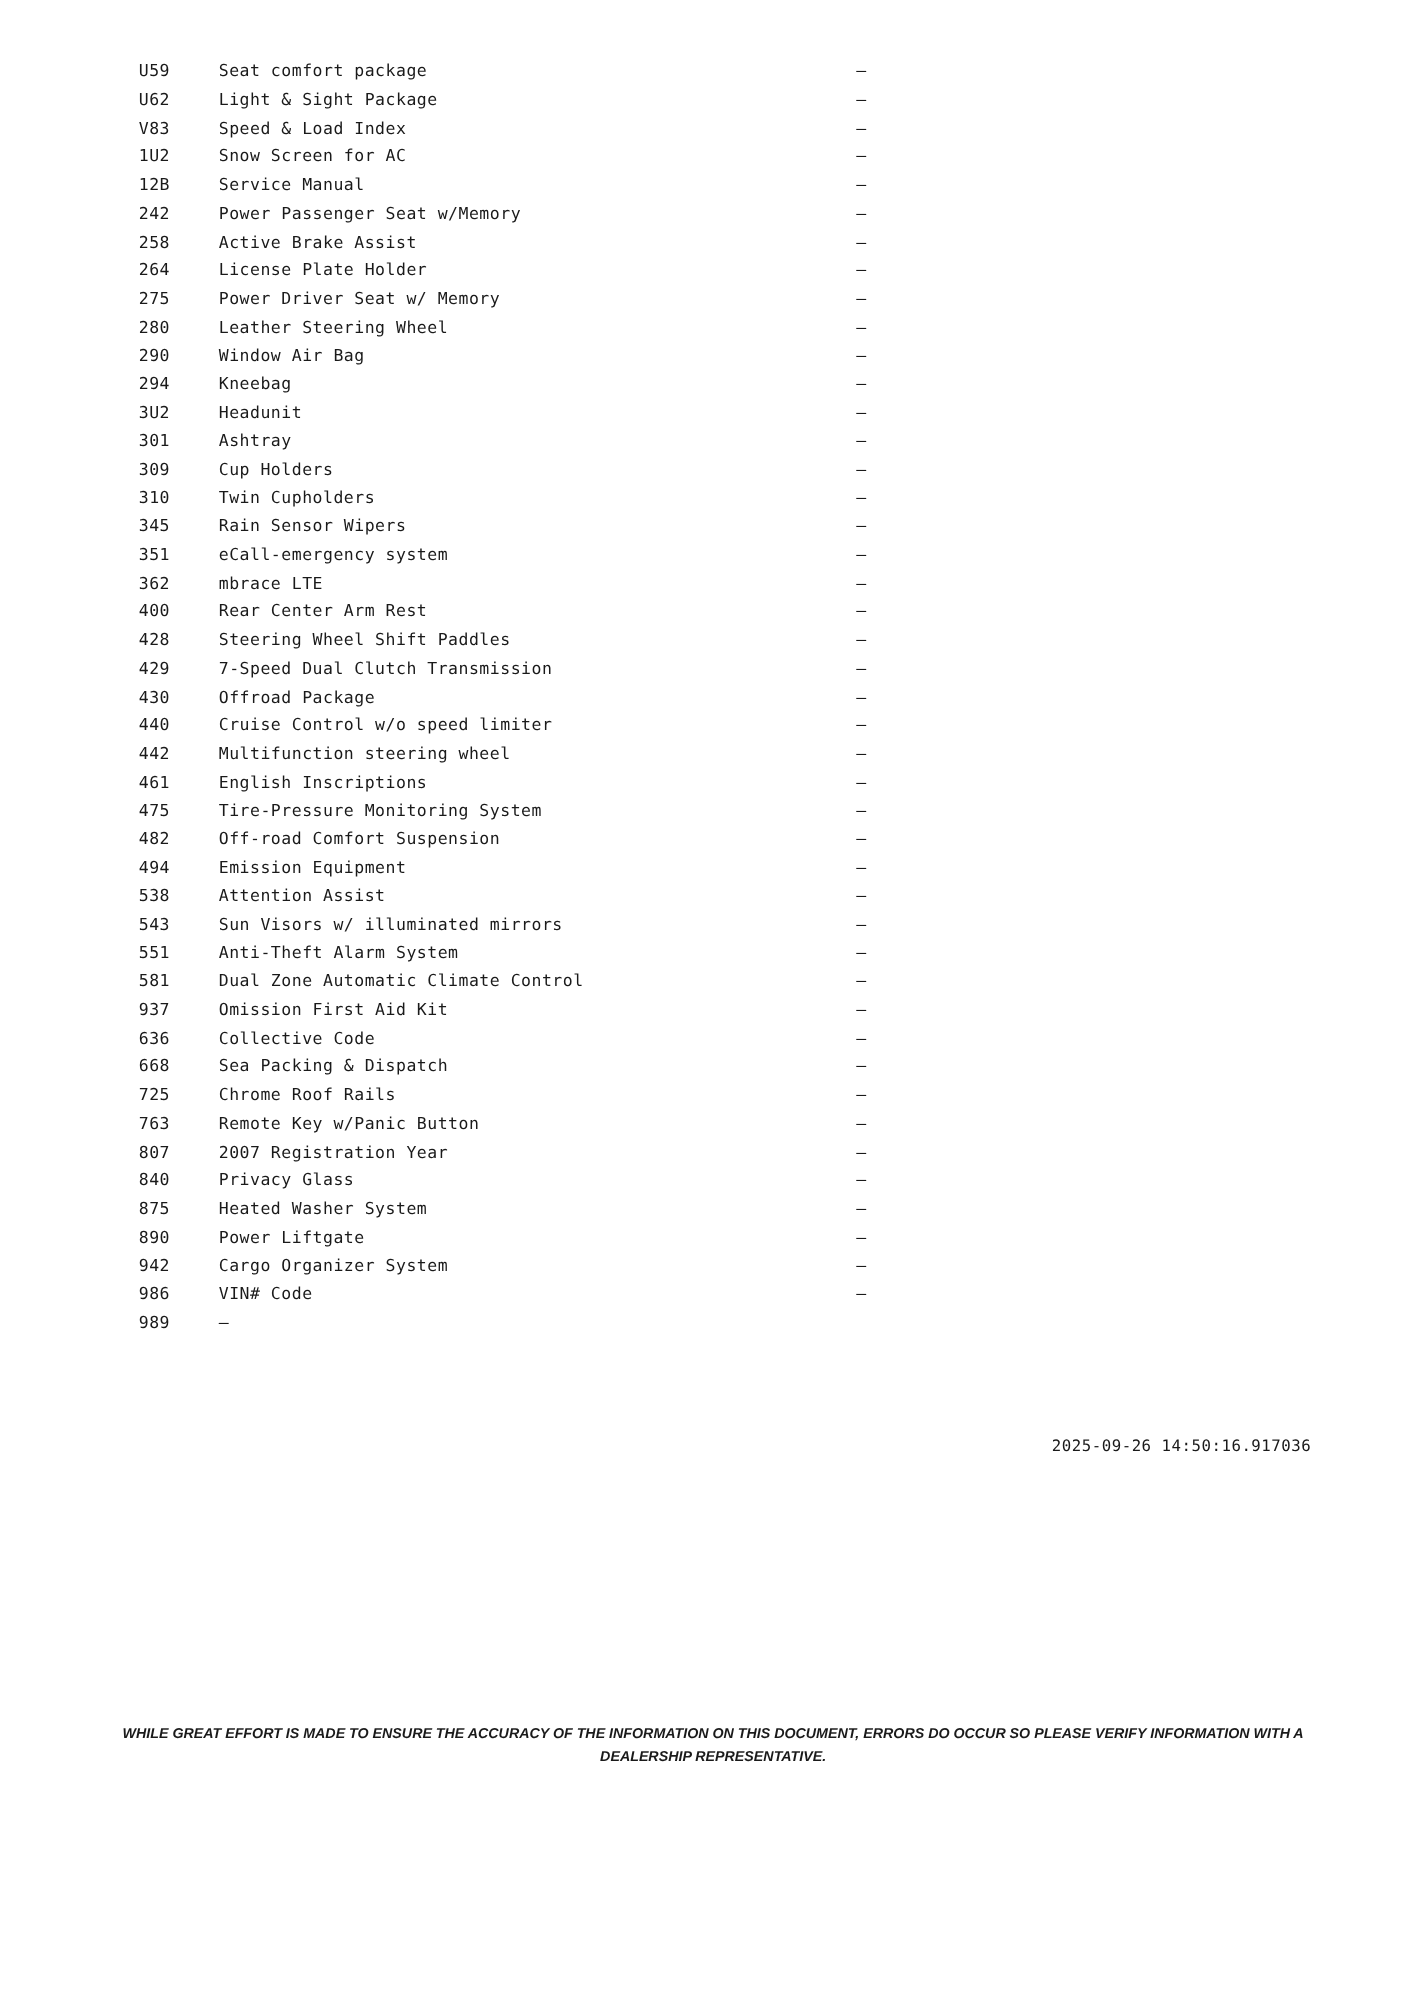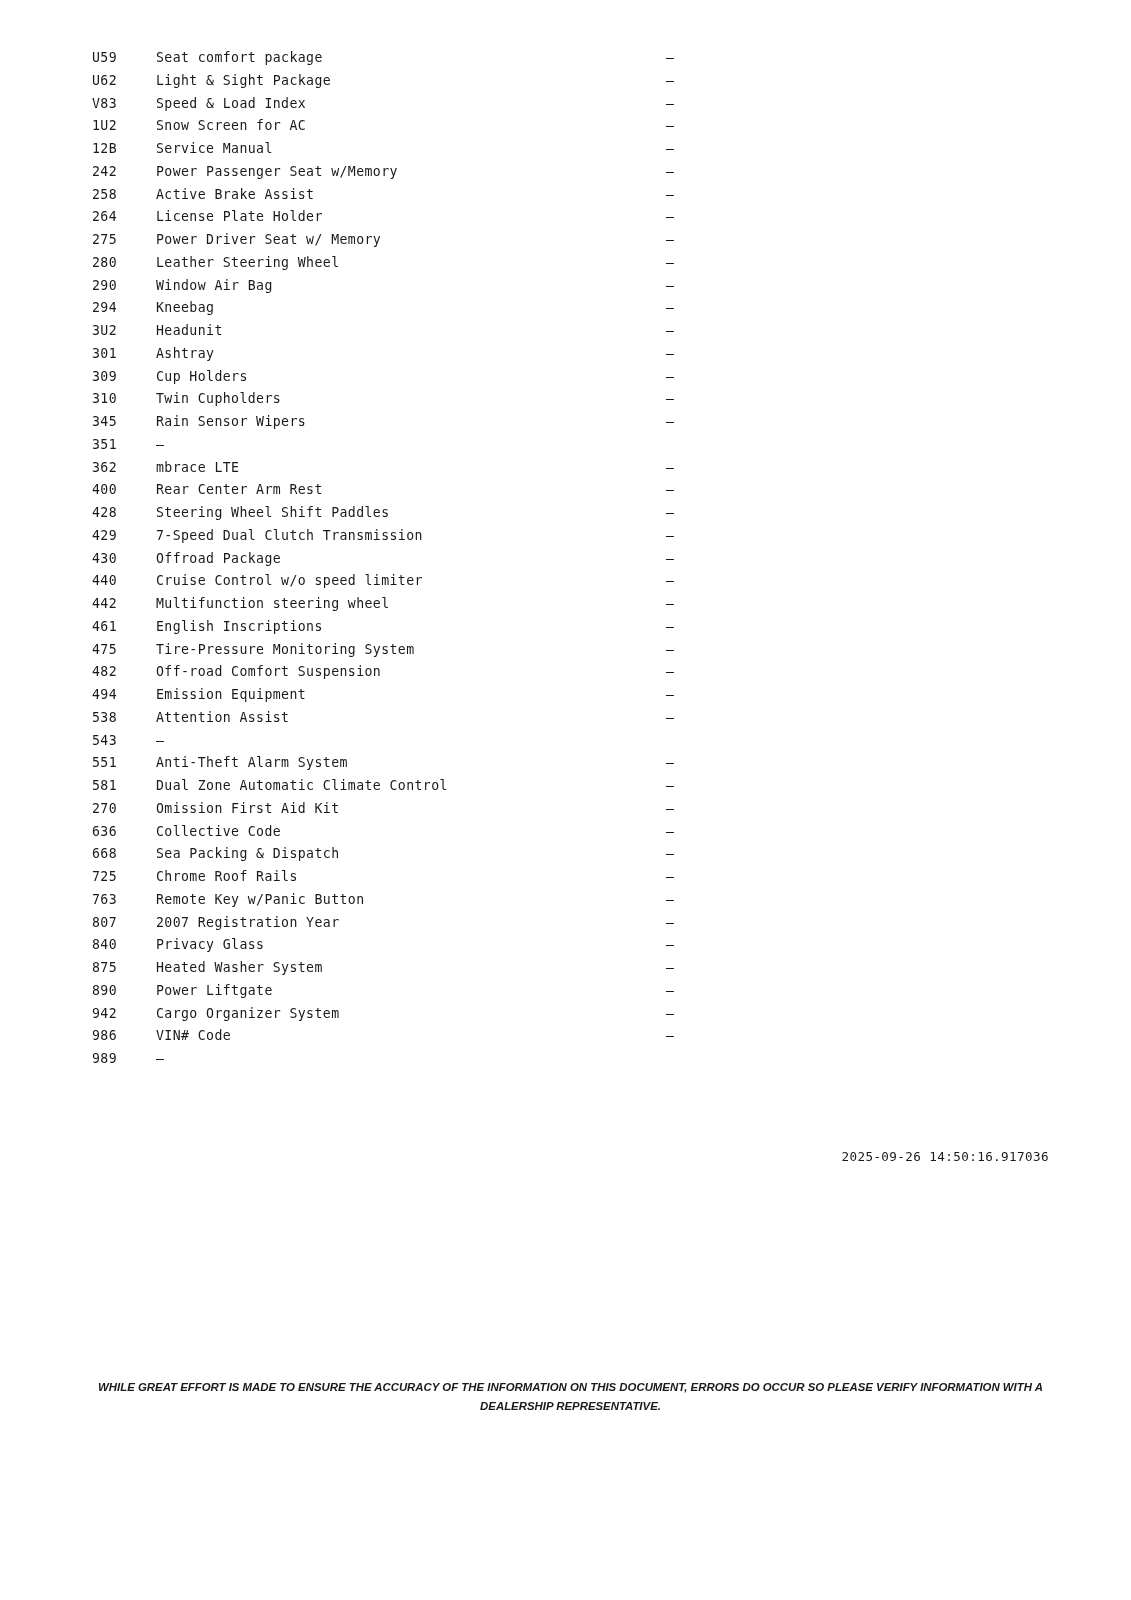--- a/index.html
+++ b/index.html
@@ -22,20 +22,21 @@
     width: 960px;
   }
   .option-row {
     display: flex;
     align-items: baseline;
     height: 22.75px;
     font-size: 13.2px;
     color: #1a1a1a;
     letter-spacing: 0.4px;
     white-space: pre;
+    margin-left: 19px;
   }
   .opt-code {
     width: 64px;
     flex: 0 0 64px;
   }
   .opt-desc {
     flex: 0 0 510px;
     width: 510px;
   }
   .opt-dash {
@@ -83,37 +84,37 @@
       <div class="option-row"><span class="opt-code">264</span><span class="opt-desc">License Plate Holder</span><span class="opt-dash">—</span></div>
       <div class="option-row"><span class="opt-code">275</span><span class="opt-desc">Power Driver Seat w/ Memory</span><span class="opt-dash">—</span></div>
       <div class="option-row"><span class="opt-code">280</span><span class="opt-desc">Leather Steering Wheel</span><span class="opt-dash">—</span></div>
       <div class="option-row"><span class="opt-code">290</span><span class="opt-desc">Window Air Bag</span><span class="opt-dash">—</span></div>
       <div class="option-row"><span class="opt-code">294</span><span class="opt-desc">Kneebag</span><span class="opt-dash">—</span></div>
       <div class="option-row"><span class="opt-code">3U2</span><span class="opt-desc">Headunit</span><span class="opt-dash">—</span></div>
       <div class="option-row"><span class="opt-code">301</span><span class="opt-desc">Ashtray</span><span class="opt-dash">—</span></div>
       <div class="option-row"><span class="opt-code">309</span><span class="opt-desc">Cup Holders</span><span class="opt-dash">—</span></div>
       <div class="option-row"><span class="opt-code">310</span><span class="opt-desc">Twin Cupholders</span><span class="opt-dash">—</span></div>
       <div class="option-row"><span class="opt-code">345</span><span class="opt-desc">Rain Sensor Wipers</span><span class="opt-dash">—</span></div>
-      <div class="option-row"><span class="opt-code">351</span><span class="opt-dash">—</span></div>
+      <div class="option-row"><span class="opt-code">351</span><span class="opt-desc">eCall-emergency system</span><span class="opt-dash">—</span></div>
       <div class="option-row"><span class="opt-code">362</span><span class="opt-desc">mbrace LTE</span><span class="opt-dash">—</span></div>
       <div class="option-row"><span class="opt-code">400</span><span class="opt-desc">Rear Center Arm Rest</span><span class="opt-dash">—</span></div>
       <div class="option-row"><span class="opt-code">428</span><span class="opt-desc">Steering Wheel Shift Paddles</span><span class="opt-dash">—</span></div>
       <div class="option-row"><span class="opt-code">429</span><span class="opt-desc">7-Speed Dual Clutch Transmission</span><span class="opt-dash">—</span></div>
       <div class="option-row"><span class="opt-code">430</span><span class="opt-desc">Offroad Package</span><span class="opt-dash">—</span></div>
       <div class="option-row"><span class="opt-code">440</span><span class="opt-desc">Cruise Control w/o speed limiter</span><span class="opt-dash">—</span></div>
       <div class="option-row"><span class="opt-code">442</span><span class="opt-desc">Multifunction steering wheel</span><span class="opt-dash">—</span></div>
       <div class="option-row"><span class="opt-code">461</span><span class="opt-desc">English Inscriptions</span><span class="opt-dash">—</span></div>
       <div class="option-row"><span class="opt-code">475</span><span class="opt-desc">Tire-Pressure Monitoring System</span><span class="opt-dash">—</span></div>
       <div class="option-row"><span class="opt-code">482</span><span class="opt-desc">Off-road Comfort Suspension</span><span class="opt-dash">—</span></div>
       <div class="option-row"><span class="opt-code">494</span><span class="opt-desc">Emission Equipment</span><span class="opt-dash">—</span></div>
       <div class="option-row"><span class="opt-code">538</span><span class="opt-desc">Attention Assist</span><span class="opt-dash">—</span></div>
-      <div class="option-row"><span class="opt-code">543</span><span class="opt-dash">—</span></div>
+      <div class="option-row"><span class="opt-code">543</span><span class="opt-desc">Sun Visors w/ illuminated mirrors</span><span class="opt-dash">—</span></div>
       <div class="option-row"><span class="opt-code">551</span><span class="opt-desc">Anti-Theft Alarm System</span><span class="opt-dash">—</span></div>
       <div class="option-row"><span class="opt-code">581</span><span class="opt-desc">Dual Zone Automatic Climate Control</span><span class="opt-dash">—</span></div>
-      <div class="option-row"><span class="opt-code">270</span><span class="opt-desc">Omission First Aid Kit</span><span class="opt-dash">—</span></div>
+      <div class="option-row"><span class="opt-code">937</span><span class="opt-desc">Omission First Aid Kit</span><span class="opt-dash">—</span></div>
       <div class="option-row"><span class="opt-code">636</span><span class="opt-desc">Collective Code</span><span class="opt-dash">—</span></div>
       <div class="option-row"><span class="opt-code">668</span><span class="opt-desc">Sea Packing &amp; Dispatch</span><span class="opt-dash">—</span></div>
       <div class="option-row"><span class="opt-code">725</span><span class="opt-desc">Chrome Roof Rails</span><span class="opt-dash">—</span></div>
       <div class="option-row"><span class="opt-code">763</span><span class="opt-desc">Remote Key w/Panic Button</span><span class="opt-dash">—</span></div>
       <div class="option-row"><span class="opt-code">807</span><span class="opt-desc">2007 Registration Year</span><span class="opt-dash">—</span></div>
       <div class="option-row"><span class="opt-code">840</span><span class="opt-desc">Privacy Glass</span><span class="opt-dash">—</span></div>
       <div class="option-row"><span class="opt-code">875</span><span class="opt-desc">Heated Washer System</span><span class="opt-dash">—</span></div>
       <div class="option-row"><span class="opt-code">890</span><span class="opt-desc">Power Liftgate</span><span class="opt-dash">—</span></div>
       <div class="option-row"><span class="opt-code">942</span><span class="opt-desc">Cargo Organizer System</span><span class="opt-dash">—</span></div>
       <div class="option-row"><span class="opt-code">986</span><span class="opt-desc">VIN# Code</span><span class="opt-dash">—</span></div>

